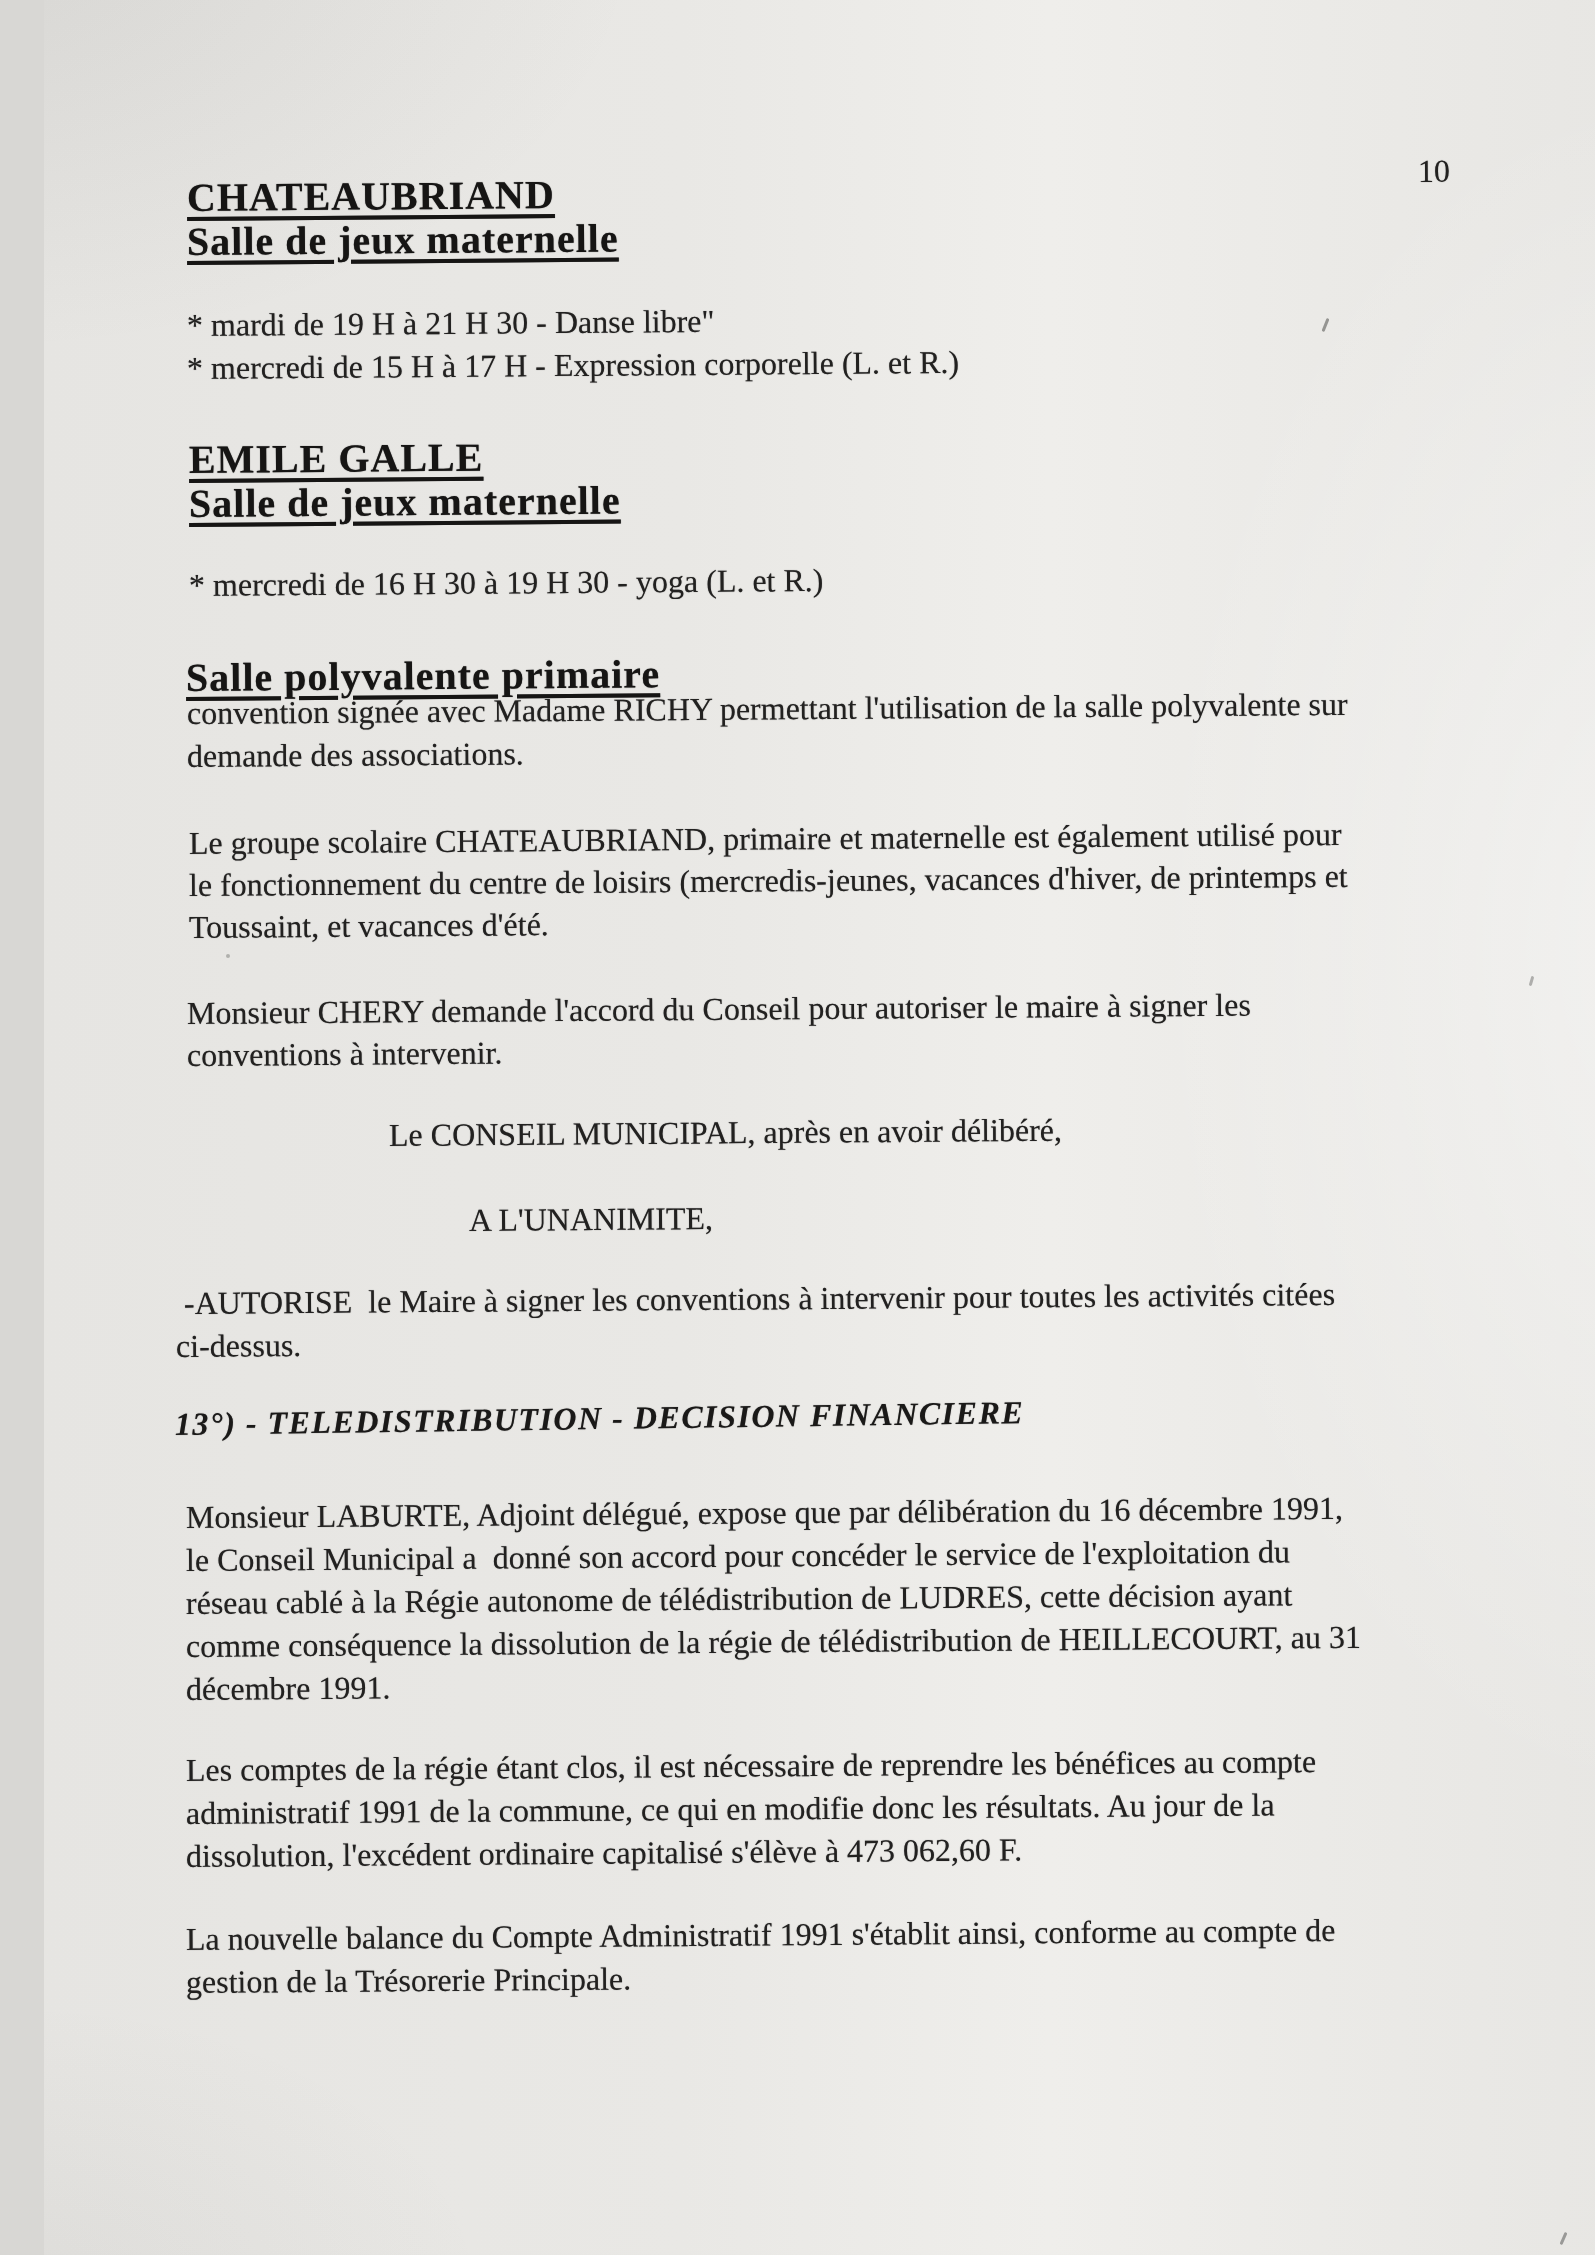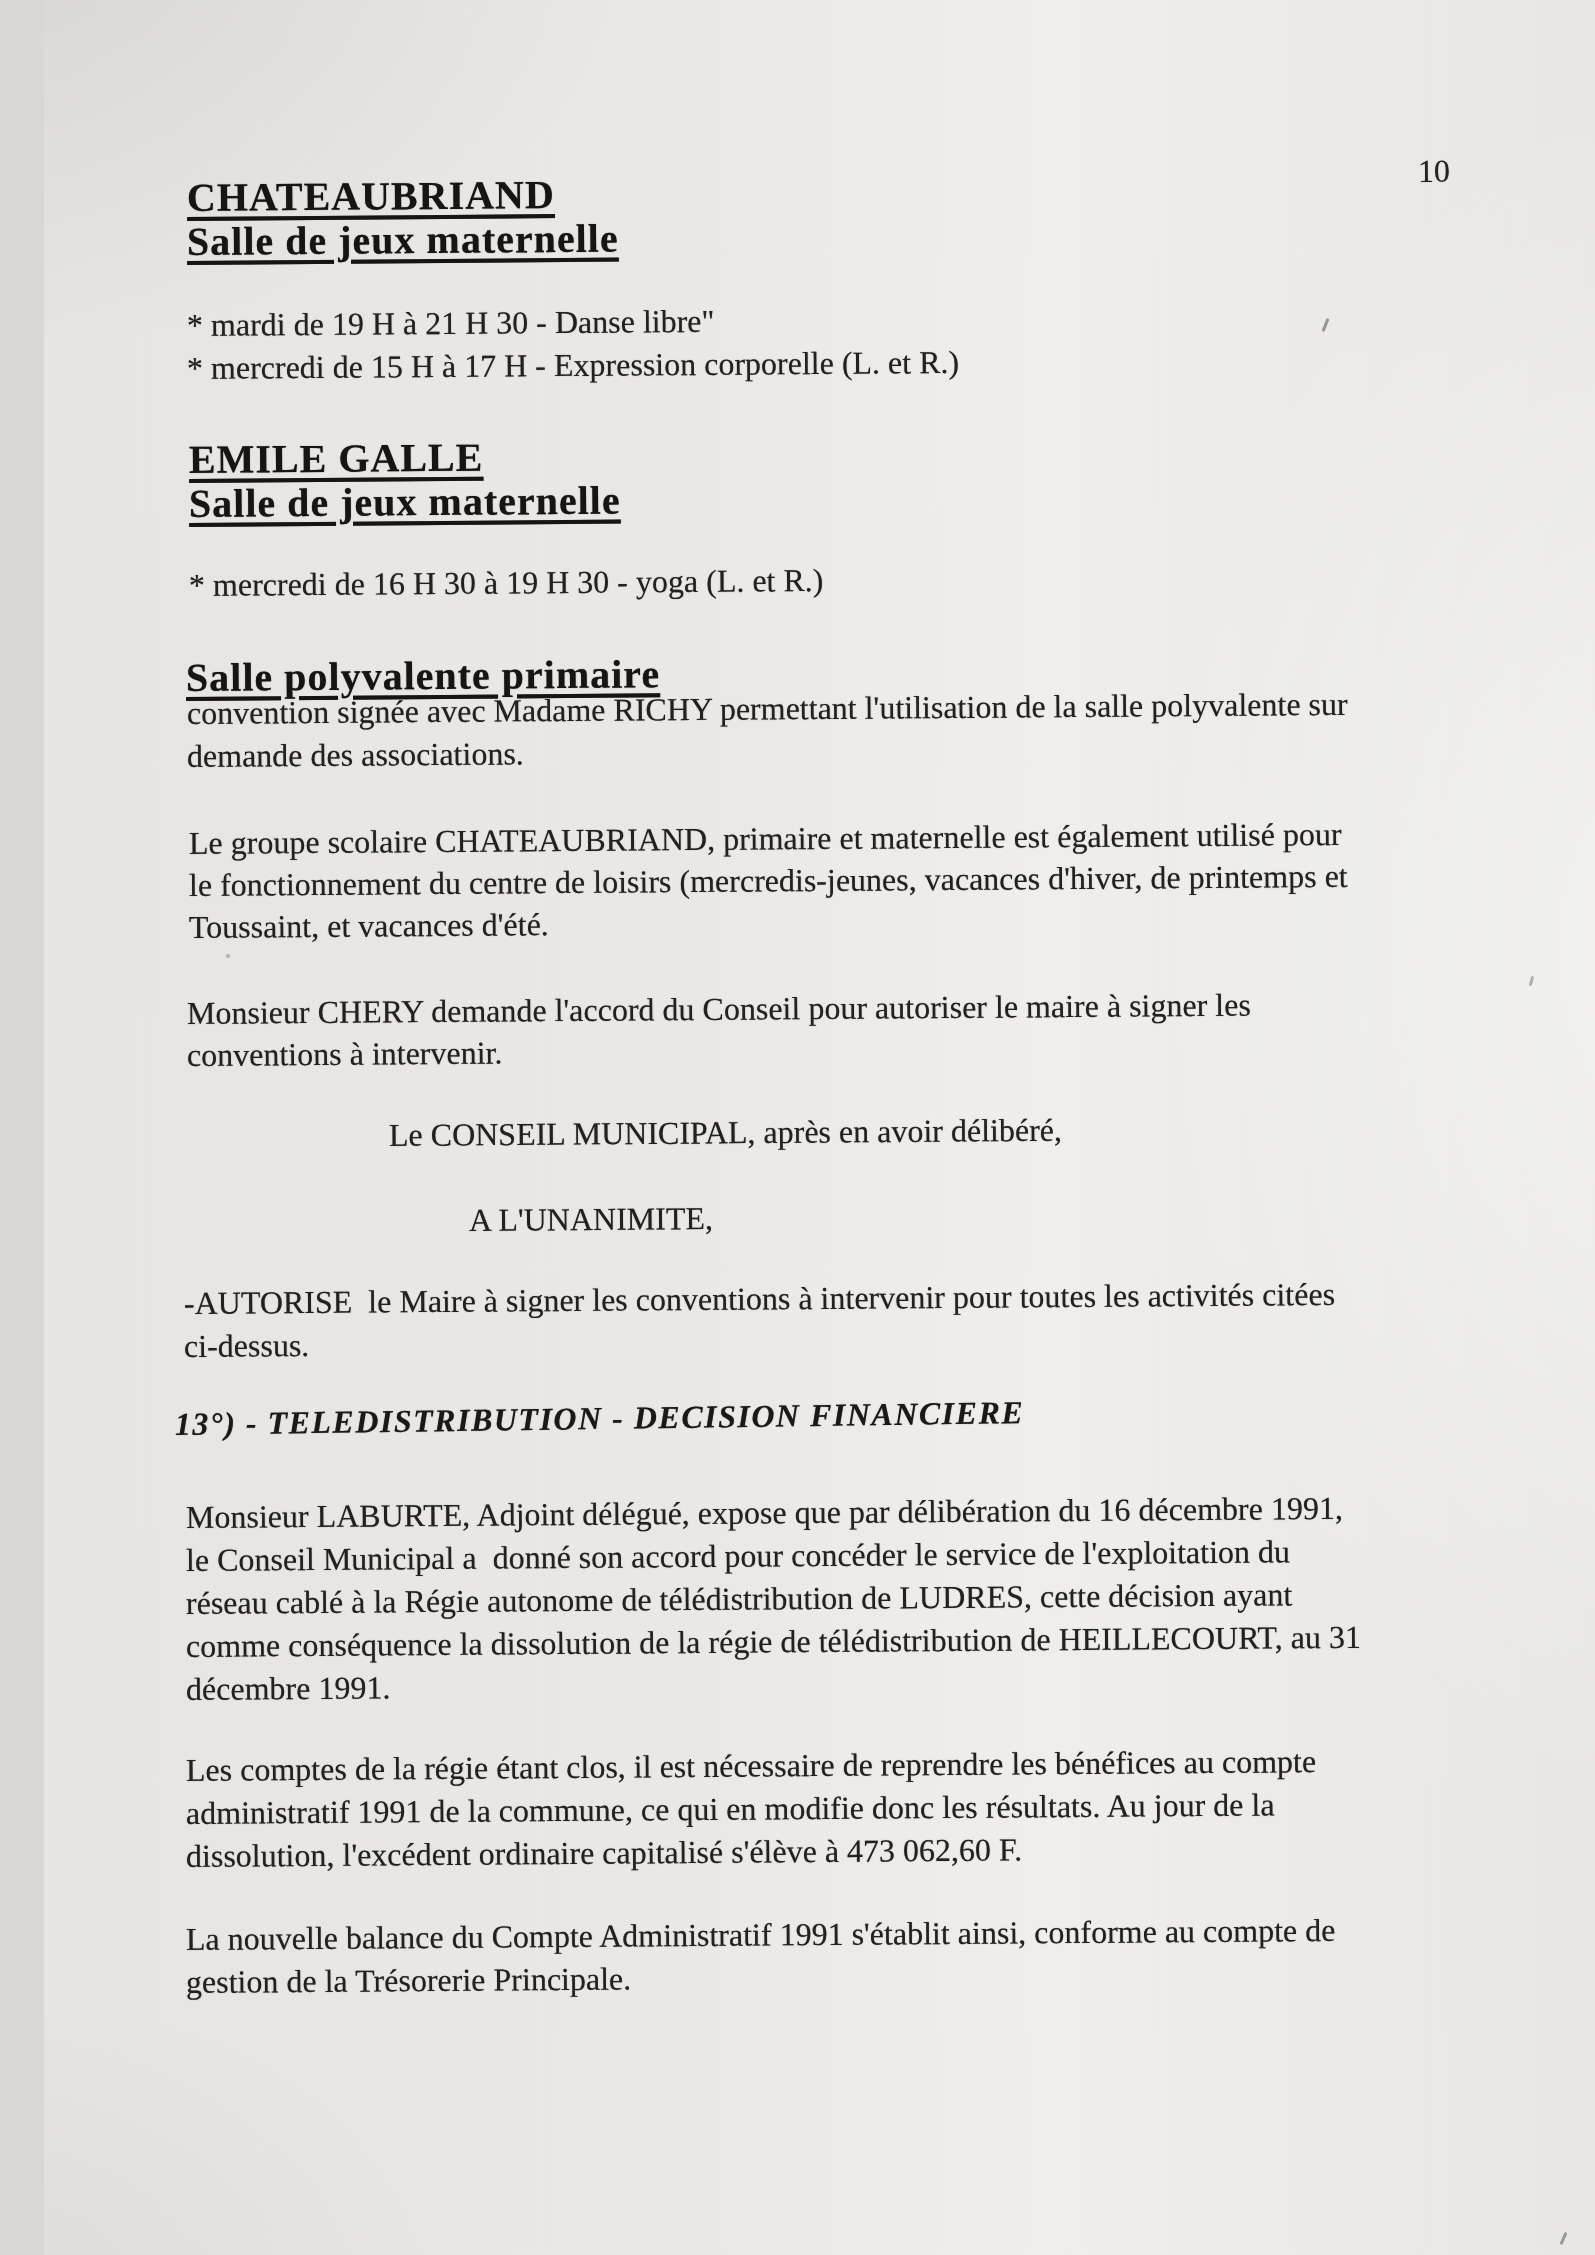--- a/index.html
+++ b/index.html
@@ -79,21 +79,21 @@
   <div class="t" style="left:145px;top:864px;">le fonctionnement du centre de loisirs (mercredis-jeunes, vacances d'hiver, de printemps et</div>
   <div class="t" style="left:145px;top:906px;">Toussaint, et vacances d'été.</div>
 
   <div class="t" style="left:143px;top:992px;">Monsieur CHERY demande l'accord du Conseil pour autoriser le maire à signer les</div>
   <div class="t" style="left:143px;top:1034px;">conventions à intervenir.</div>
 
   <div class="t" style="left:345px;top:1114px;">Le CONSEIL MUNICIPAL, après en avoir délibéré,</div>
   <div class="t" style="left:425px;top:1199px;">A L'UNANIMITE,</div>
 
   <div class="t" style="left:140px;top:1282px;">-AUTORISE  le Maire à signer les conventions à intervenir pour toutes les activités citées</div>
-  <div class="t" style="left:140px;top:1325px;">ci-dessus.</div>
+  <div class="t" style="left:132px;top:1325px;">ci-dessus.</div>
 
   <div class="t ih" style="left:131px;top:1403px;">13°) - TELEDISTRIBUTION - DECISION FINANCIERE</div>
 
   <div class="t" style="left:142px;top:1496px;">Monsieur LABURTE, Adjoint délégué, expose que par délibération du 16 décembre 1991,</div>
   <div class="t" style="left:142px;top:1539px;">le Conseil Municipal a  donné son accord pour concéder le service de l'exploitation du</div>
   <div class="t" style="left:142px;top:1582px;">réseau cablé à la Régie autonome de télédistribution de LUDRES, cette décision ayant</div>
   <div class="t" style="left:142px;top:1625px;">comme conséquence la dissolution de la régie de télédistribution de HEILLECOURT, au 31</div>
   <div class="t" style="left:142px;top:1668px;">décembre 1991.</div>
 
   <div class="t" style="left:142px;top:1749px;">Les comptes de la régie étant clos, il est nécessaire de reprendre les bénéfices au compte</div>

